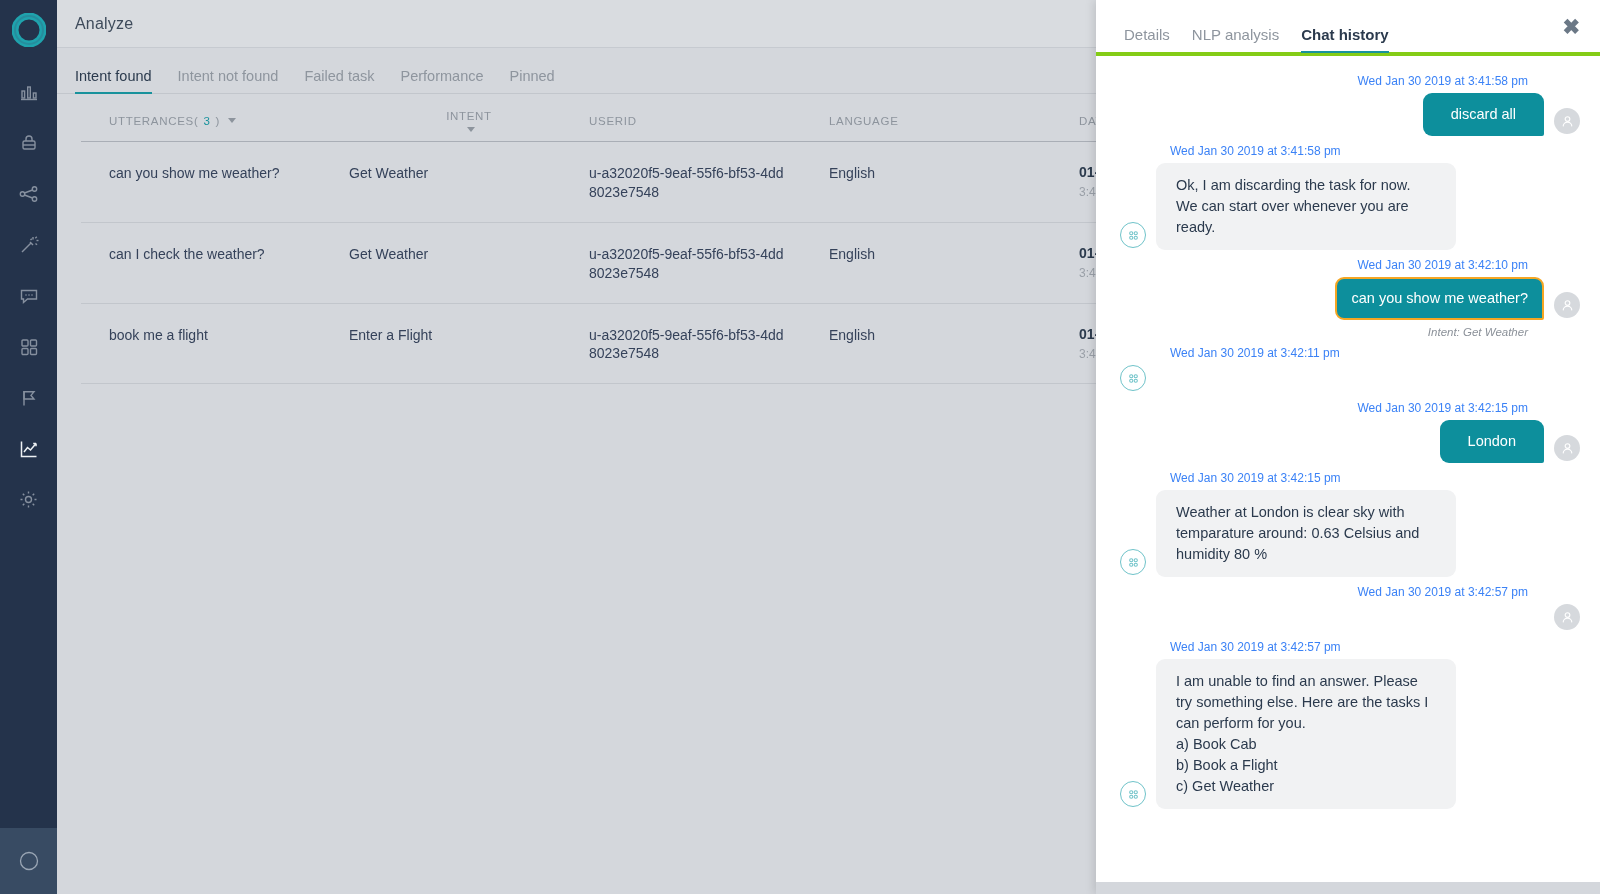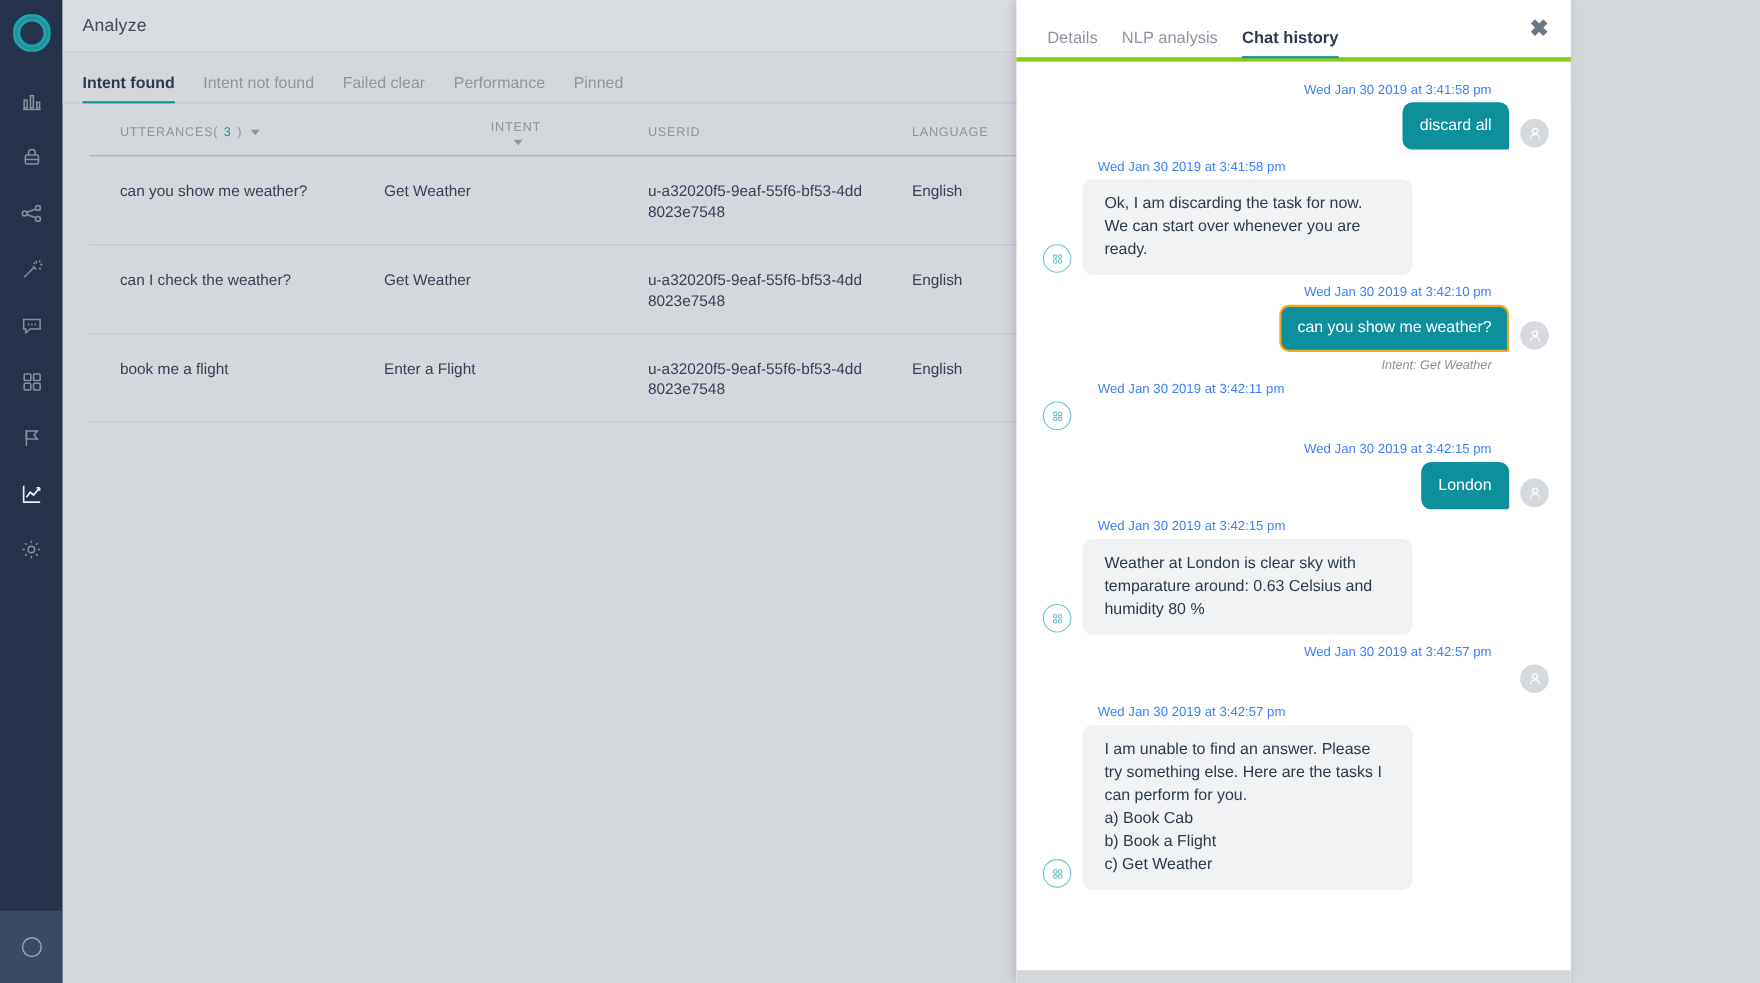--- a/index.html
+++ b/index.html
@@ -2,21 +2,21 @@
 <html><head>
 <meta charset="utf-8">
 <style>
   * { box-sizing: border-box; margin: 0; padding: 0; }
   html, body {
     width: 1600px; height: 894px;
     overflow: hidden;
     font-family: "Liberation Sans", sans-serif;
     background: #d4d7dc;
   }
-  .app { position: relative; width: 1428px; height: 894px; }
+  .app { position: relative; width: 1600px; height: 894px; }
 
   
   .rail {
     position: absolute; left: 0; top: 0; width: 57px; height: 894px;
     background: #24334b;
     display: flex; flex-direction: column; align-items: center;
   }
   .rail-logo { margin-top: 12px; margin-bottom: 18px; width: 36px; height: 36px;
     display:flex; align-items:center; justify-content:center; }
   .rail-icons { display: flex; flex-direction: column; align-items: center; width: 100%; }
@@ -53,21 +53,21 @@
     display: flex; align-items: flex-end;
     padding-left: 18px;
     border-bottom: 1px solid #c2c6cc;
     position: relative;
   }
   .tab {
     font-size: 14.5px; color: #8e959e;
     padding: 0 0 9px 0; margin-right: 26px; cursor: pointer;
     position: relative; white-space: nowrap;
   }
-  .tab.active { color: #2b3a4d; font-weight: 700; }
+  .tab.active { color: #2b3a4d; font-weight: 400; }
   .tab.active::after {
     content: ''; position: absolute; left: 0; right: 0; bottom: -1px;
     height: 2.5px; background: #18929c;
   }
   .show-btn {
     position: absolute; right: 0; bottom: 0; top: 0;
     padding: 0 14px; display: flex; align-items: center;
     background: #cbcfd5; font-size: 13.5px; color: #3e4b5b;
     cursor: pointer; width: 90px;
   }
@@ -148,21 +148,21 @@
   .row-user { display: flex; align-items: flex-end; justify-content: flex-end; gap: 10px; }
 
   .bubble-bot {
     background: #f1f2f3; color: #2b3a4d;
     border-radius: 9px; padding: 12px 20px;
     font-size: 14.5px; line-height: 1.45; max-width: 300px;
     white-space: pre-line;
   }
   .bubble-user {
     background: #0d8f9c; color: #ffffff;
-    border-radius: 9px 9px 2px 9px; padding: 11px 16px;
+    border-radius: 9px 9px 2px 9px; padding: 11px 28px;
     font-size: 14.5px; line-height: 1.45; max-width: 310px;
   }
   .bubble-user.highlight { border: 2.5px solid #f5a623; padding: 9px 14px; }
   .intent-note {
     text-align: right; font-size: 11.5px; color: #8b9199; font-style: italic;
     margin-top: 6px; padding-right: 52px;
   }
   .avatar-bot {
     width: 26px; height: 26px; border-radius: 50%;
     border: 1.4px solid #6fc3c9;
@@ -292,21 +292,21 @@
 
   <div class="main">
 
     <div class="topbar">
       <div class="topbar-title">Analyze</div>
     </div>
 
     <div class="tabsbar">
       <div class="tab active">Intent found</div>
       <div class="tab">Intent not found</div>
-      <div class="tab">Failed clear</div>
+      <div class="tab">Failed task</div>
       <div class="tab">Performance</div>
       <div class="tab">Pinned</div>
       <div class="show-btn">Sh</div>
     </div>
 
     <div class="table">
       <div class="thead">
         <div class="th col-utt">
           <span>UTTERANCES(</span>
             <span class="count">3</span>

